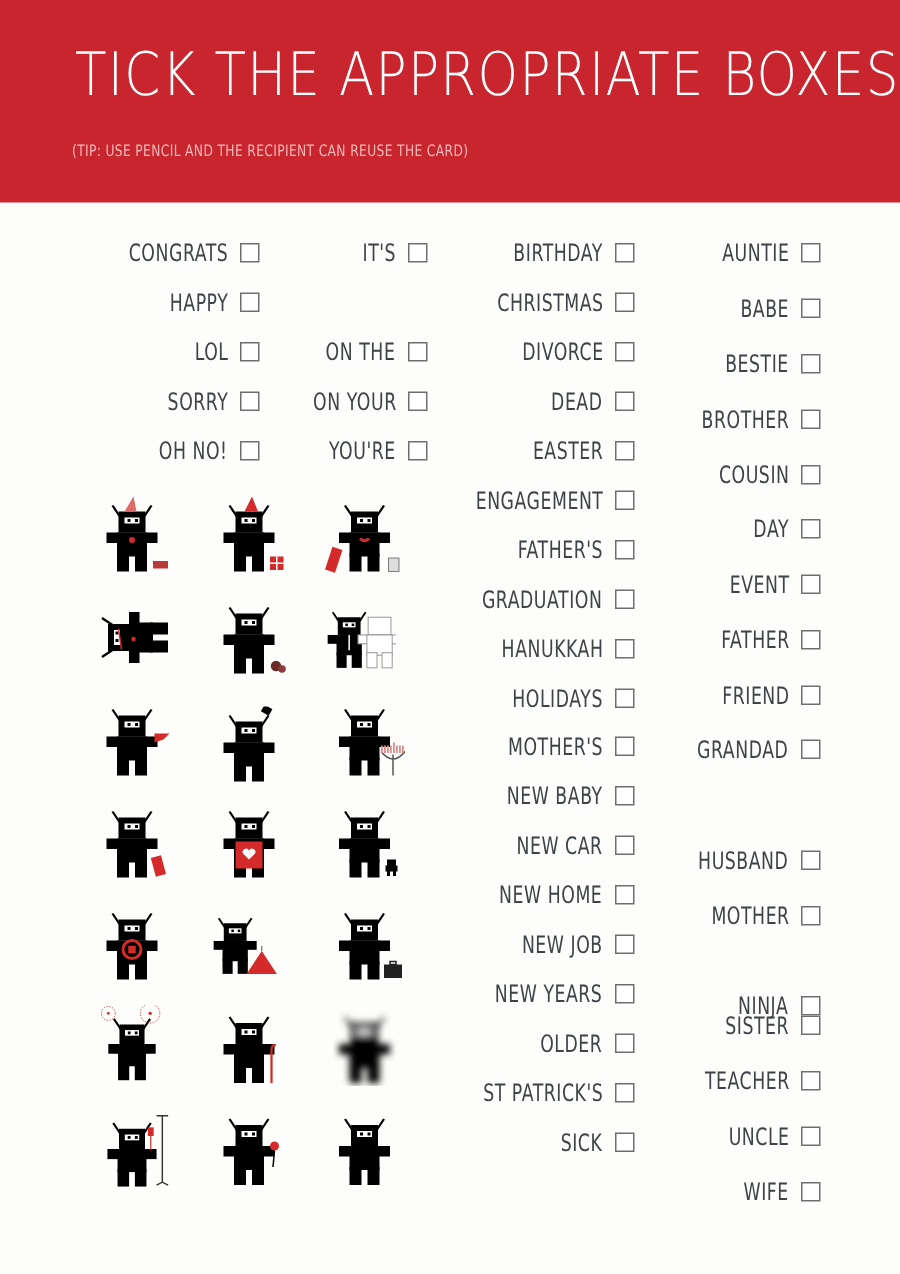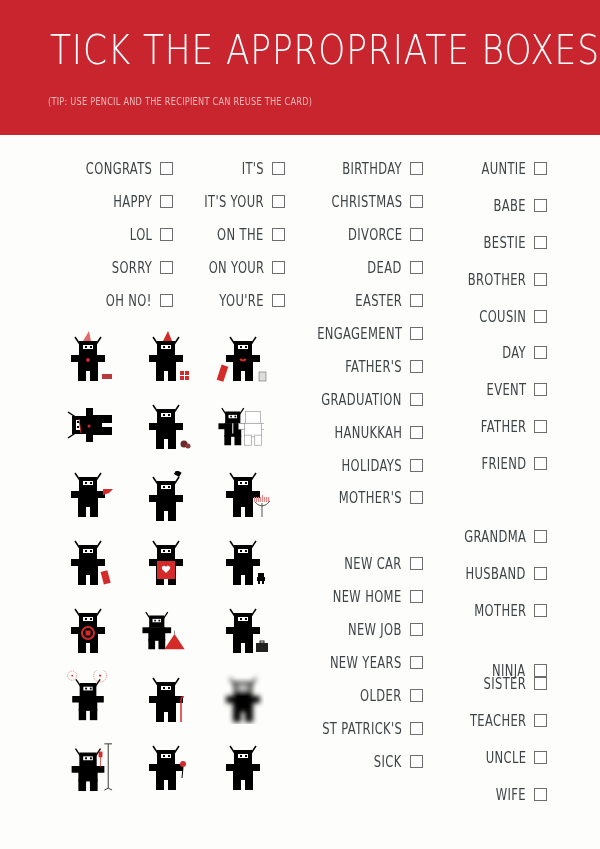--- a/index.html
+++ b/index.html
@@ -68,24 +68,20 @@
       <span class="label">OH NO!</span>
       <span class="box"></span>
     </div>
 </div>
 
 <div class="col" style="left:0; top:0; width:285px; height:849px;">
   <div class="row" style="top:158px">
       <span class="label">IT'S</span>
       <span class="box"></span>
     </div>
-  <div class="row" style="top:191px">
-      <span class="label">IT'S YOUR</span>
-      <span class="box"></span>
-    </div>
   <div class="row" style="top:224px">
       <span class="label">ON THE</span>
       <span class="box"></span>
     </div>
   <div class="row" style="top:257px">
       <span class="label">ON YOUR</span>
       <span class="box"></span>
     </div>
   <div class="row" style="top:290px">
       <span class="label">YOU'RE</span>
@@ -131,20 +127,24 @@
       <span class="box"></span>
     </div>
   <div class="row" style="top:455px">
       <span class="label">HOLIDAYS</span>
       <span class="box"></span>
     </div>
   <div class="row" style="top:487px">
       <span class="label">MOTHER'S</span>
       <span class="box"></span>
     </div>
+  <div class="row" style="top:520px">
+      <span class="label">NEW BABY</span>
+      <span class="box"></span>
+    </div>
   <div class="row" style="top:553px">
       <span class="label">NEW CAR</span>
       <span class="box"></span>
     </div>
   <div class="row" style="top:586px">
       <span class="label">NEW HOME</span>
       <span class="box"></span>
     </div>
   <div class="row" style="top:619px">
       <span class="label">NEW JOB</span>
@@ -198,22 +198,22 @@
       <span class="box"></span>
     </div>
   <div class="row" style="top:416px">
       <span class="label">FATHER</span>
       <span class="box"></span>
     </div>
   <div class="row" style="top:453px">
       <span class="label">FRIEND</span>
       <span class="box"></span>
     </div>
-  <div class="row" style="top:526px">
-      <span class="label">GRANDMA</span>
+  <div class="row" style="top:489px">
+      <span class="label">GRANDAD</span>
       <span class="box"></span>
     </div>
   <div class="row" style="top:563px">
       <span class="label">HUSBAND</span>
       <span class="box"></span>
     </div>
   <div class="row" style="top:600px">
       <span class="label">MOTHER</span>
       <span class="box"></span>
     </div>

